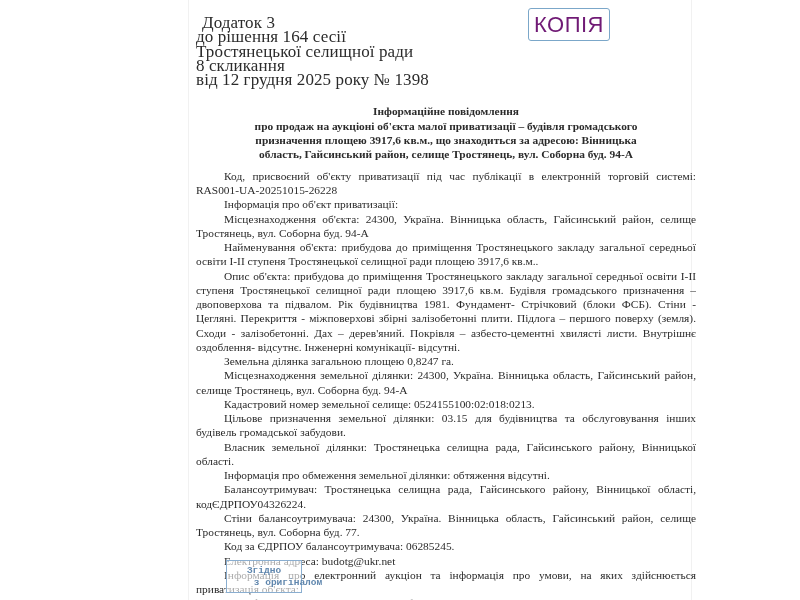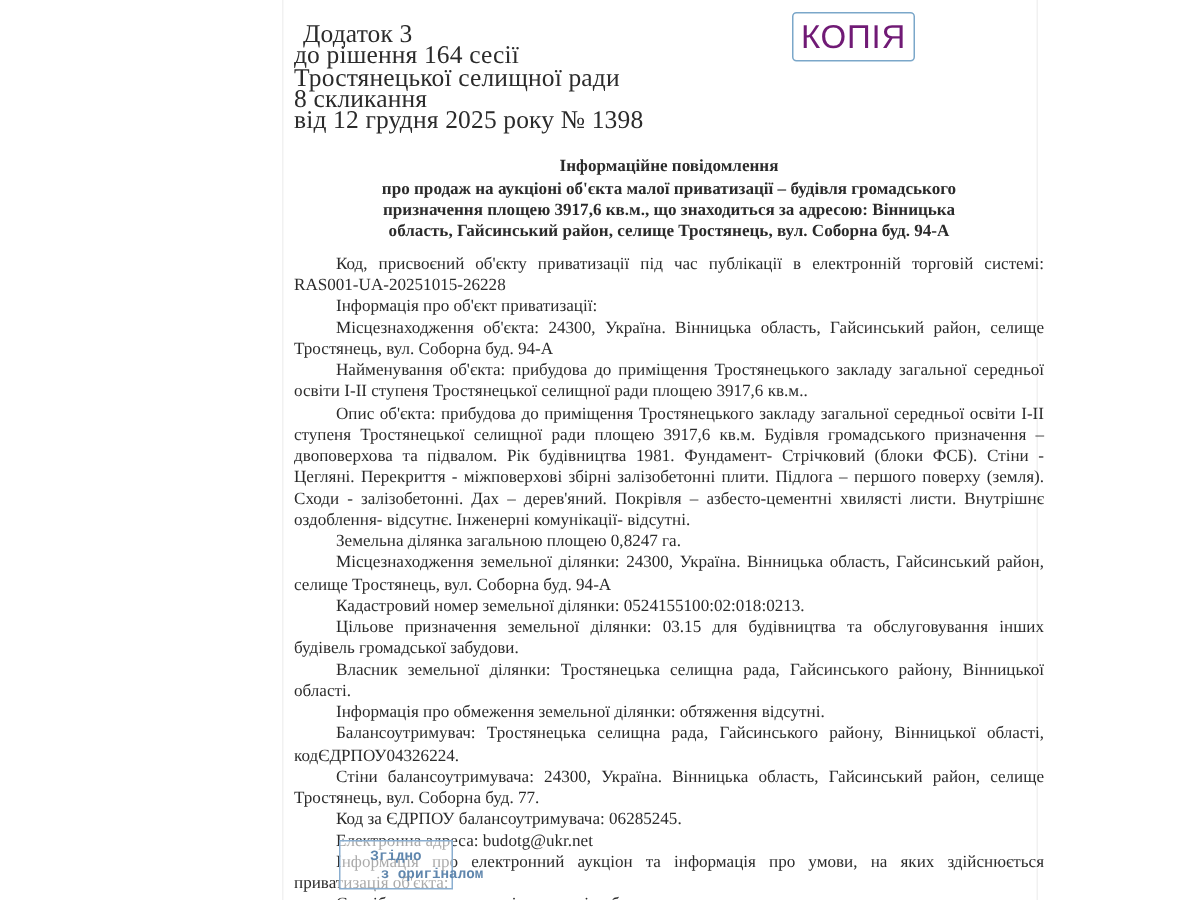--- a/index.html
+++ b/index.html
@@ -183,21 +183,21 @@
 
       <p class="para">
         <span>Земельна ділянка загальною площею 0,8247 га.</span>
       </p>
 
       <p class="para">
         <span>Місцезнаходження земельної ділянки:</span><span> 24300, Україна. Вінницька область, Гайсинський район, селище Тростянець, вул. Соборна буд. 94-А</span>
       </p>
 
       <p class="para">
-        <span>Кадастровий номер земельної ділянки:</span><span> 0524155100:02:018:0213.</span>
+        <span>Кадастровий номер земельної селище:</span><span> 0524155100:02:018:0213.</span>
       </p>
 
       <p class="para">
         <span>Цільове призначення земельної ділянки:</span><span> 03.15 для будівництва та обслуговування інших будівель громадської забудови.</span>
       </p>
 
       <p class="para">
         <span>Власник земельної ділянки:</span><span> Тростянецька селищна рада, Гайсинського району, Вінницької області.</span>
       </p>
 

